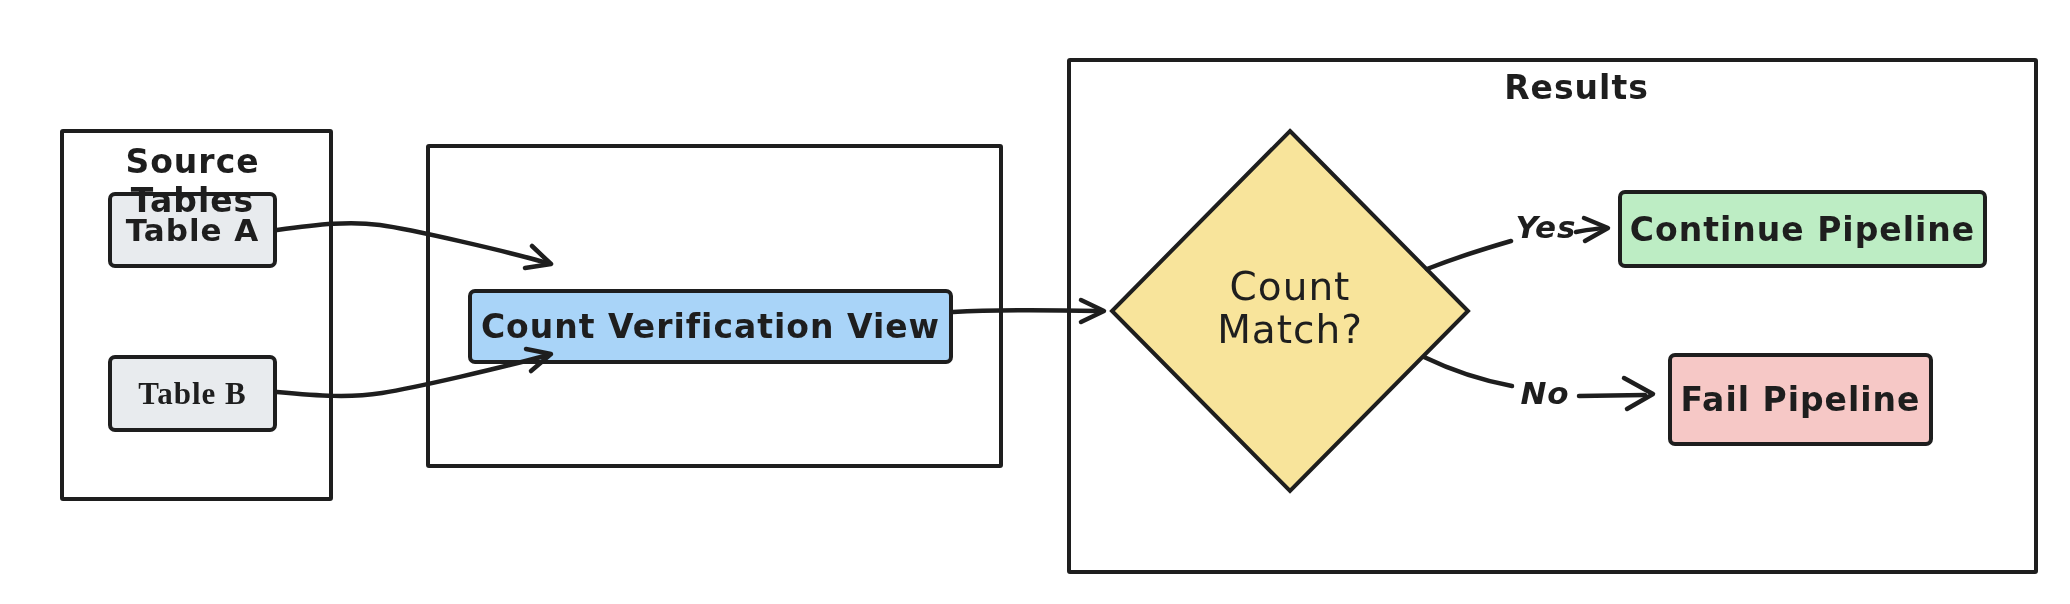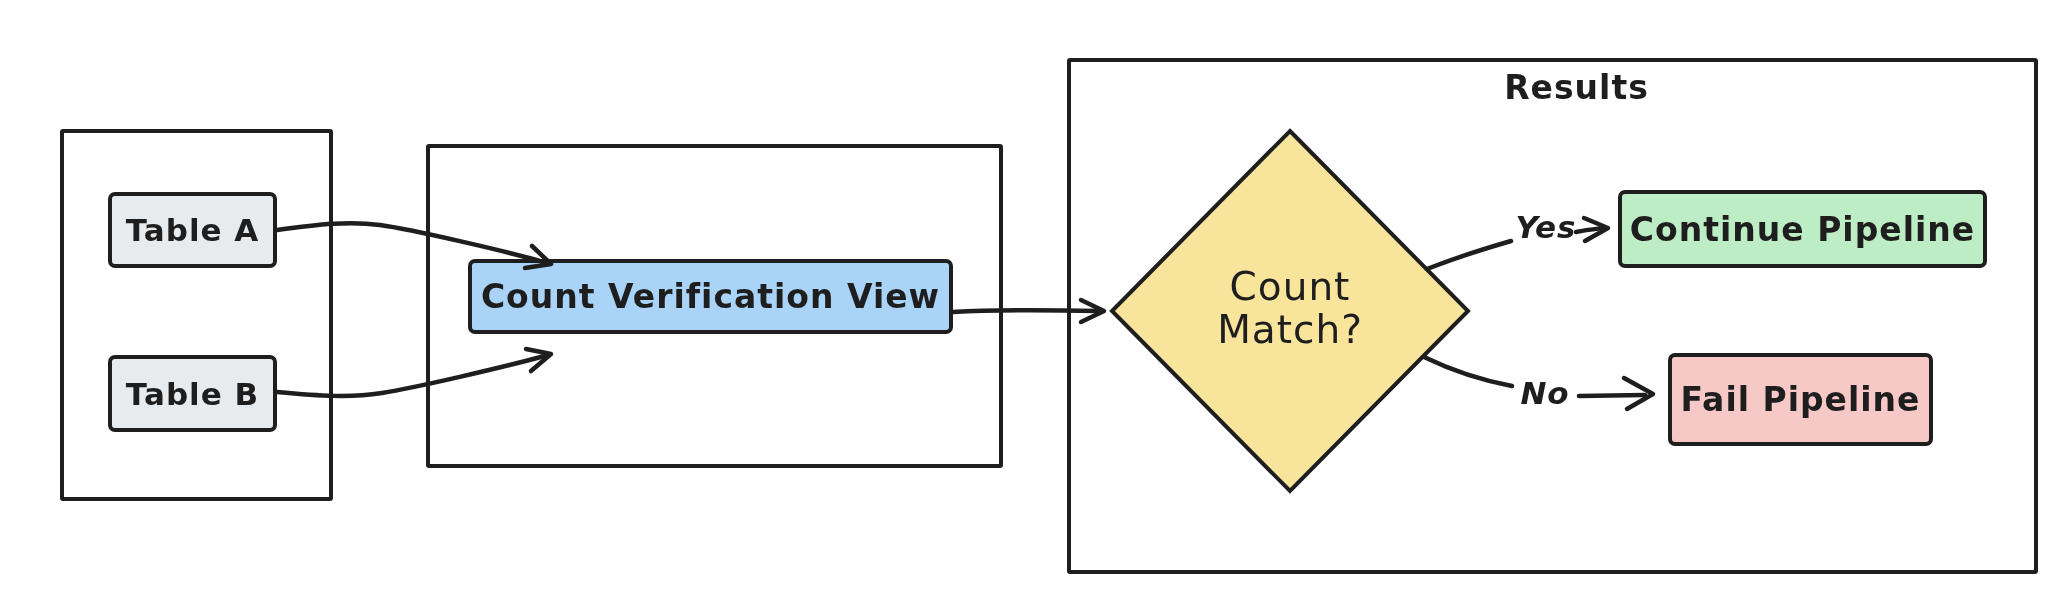--- a/index.html
+++ b/index.html
@@ -54,25 +54,25 @@
     <div class="group" style="left:60px; top:129px; width:265px; height:364px;"></div>
 
     <div class="group" style="left:426px; top:144px; width:569px; height:316px;"></div>
 
     <div class="group" style="left:1067px; top:58px; width:963px; height:508px;"></div>
 
     <div class="node" style="left: 108px; top: 192px; width: 169px; height: 76px; background-color: rgb(232, 235, 238);">
       <span class="lbl node-label">Table A</span>
     </div>
 
-    <div class="node" style="left: 108px; top: 355px; width: 169px; height: 77px; background-color: rgb(232, 235, 238);">
+    <div class="node" style="left: 108px; top: 355px; width: 169px; height: 77px; background-color: rgb(232, 235, 238); font-family: Liberation Serif, serif;">
       <span class="lbl node-label">Table B</span>
     </div>
 
-    <div class="node" style="left: 468px; top: 259px; width: 485px; height: 75px; background-color: rgb(169, 212, 248);">
+    <div class="node" style="left: 468px; top: 289px; width: 485px; height: 75px; background-color: rgb(169, 212, 248);">
       <span class="lbl big-label">Count Verification View</span>
     </div>
 
     <div class="node" style="left: 1618px; top: 190px; width: 369px; height: 78px; background-color: rgb(189, 237, 196);">
       <span class="lbl big-label">Continue Pipeline</span>
     </div>
 
     <div class="node" style="left: 1668px; top: 353px; width: 265px; height: 93px; background-color: rgb(246, 200, 198);">
       <span class="lbl big-label">Fail Pipeline</span>
     </div>
@@ -94,20 +94,21 @@
     <path class="stroke" d="M1427 269 C1455 258, 1480 250, 1511 241" fill="none" stroke-width="4.5" stroke-linecap="round"></path>
     <path class="stroke" d="M1576 232 C1586 230, 1595 229, 1603 228" fill="none" stroke-width="4.5" stroke-linecap="round"></path>
     <polyline class="stroke" points="1584,218 1608,228 1585,241" fill="none" stroke-width="4.5" stroke-linecap="round" stroke-linejoin="round"></polyline>
 
     <path class="stroke" d="M1424 357 C1455 372, 1480 380, 1512 386" fill="none" stroke-width="4.5" stroke-linecap="round"></path>
     <path class="stroke" d="M1579 396 L1645 395" fill="none" stroke-width="4.5" stroke-linecap="round"></path>
     <polyline class="stroke" points="1624,378 1653,394 1627,409" fill="none" stroke-width="4.5" stroke-linecap="round" stroke-linejoin="round"></polyline>
   </svg>
 
   <div class="layer-text">
+    <div class="group-label" style="left:60px; width:265px; top:142px;">Source Tables</div>
     <div class="group-label" style="left:1067px; width:963px; top:68px;padding-left:28px;">Results</div>
 
     <div class="diamond-label">
       <div>Count</div>
       <div>Match?</div>
     </div>
 
     <div class="edge-label" style="left:1506px; top:209px; width:80px;">Yes</div>
     <div class="edge-label" style="left:1510px; top:375px; width:70px;">No</div>
   </div>

